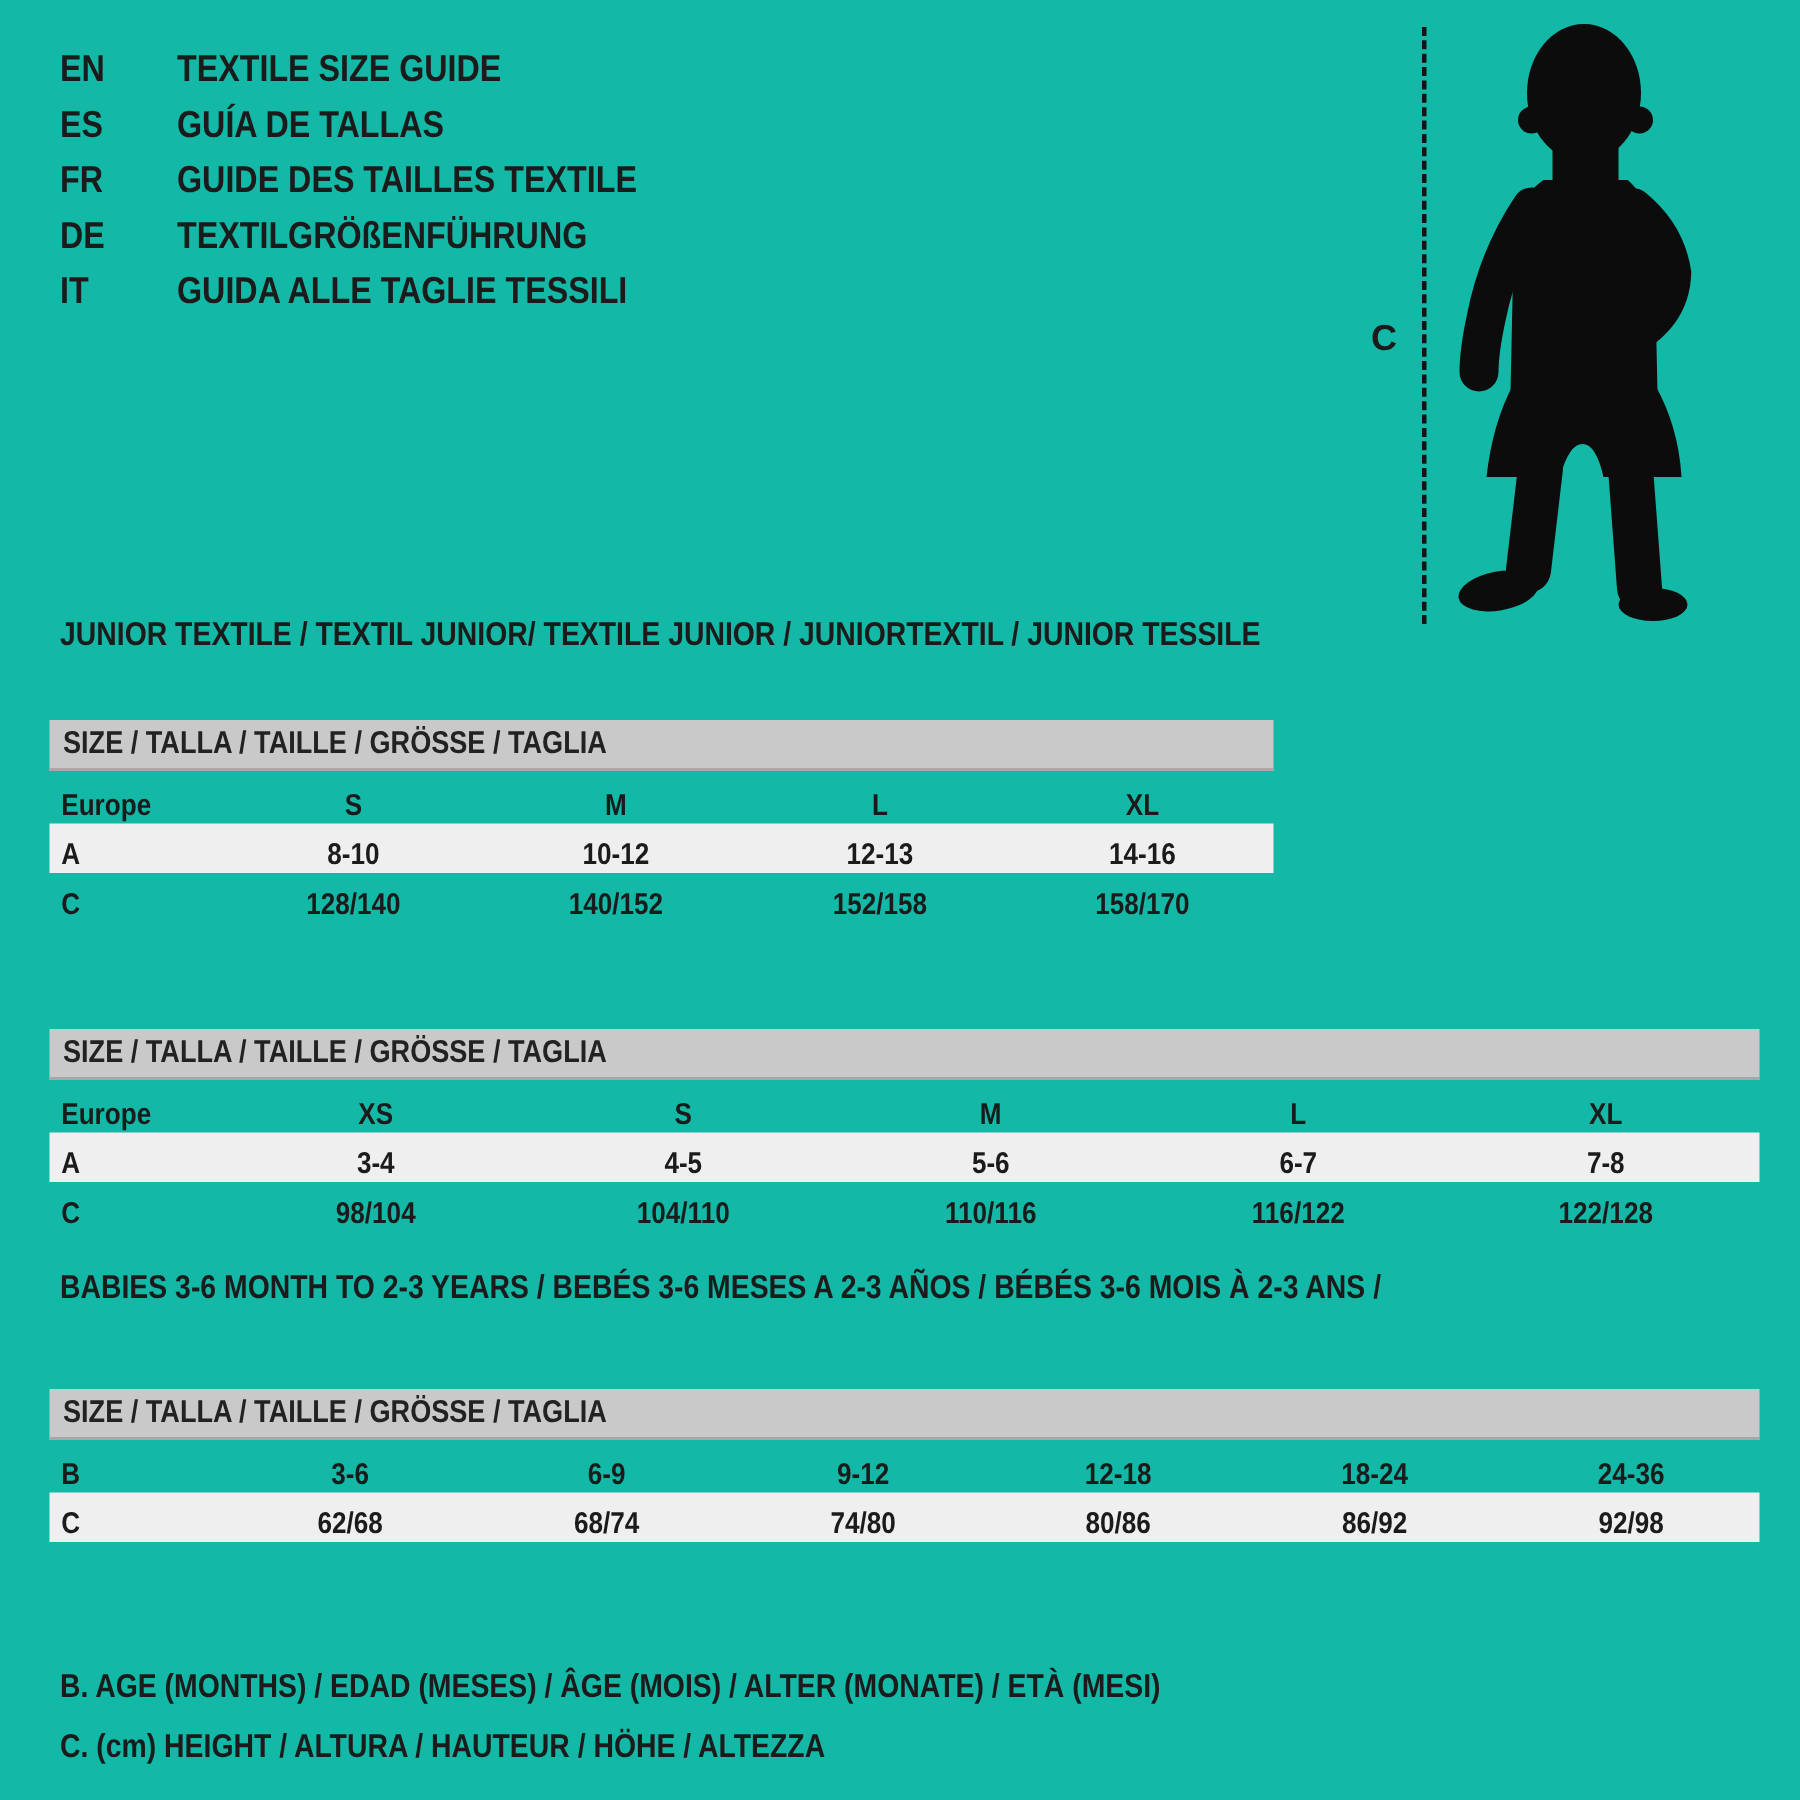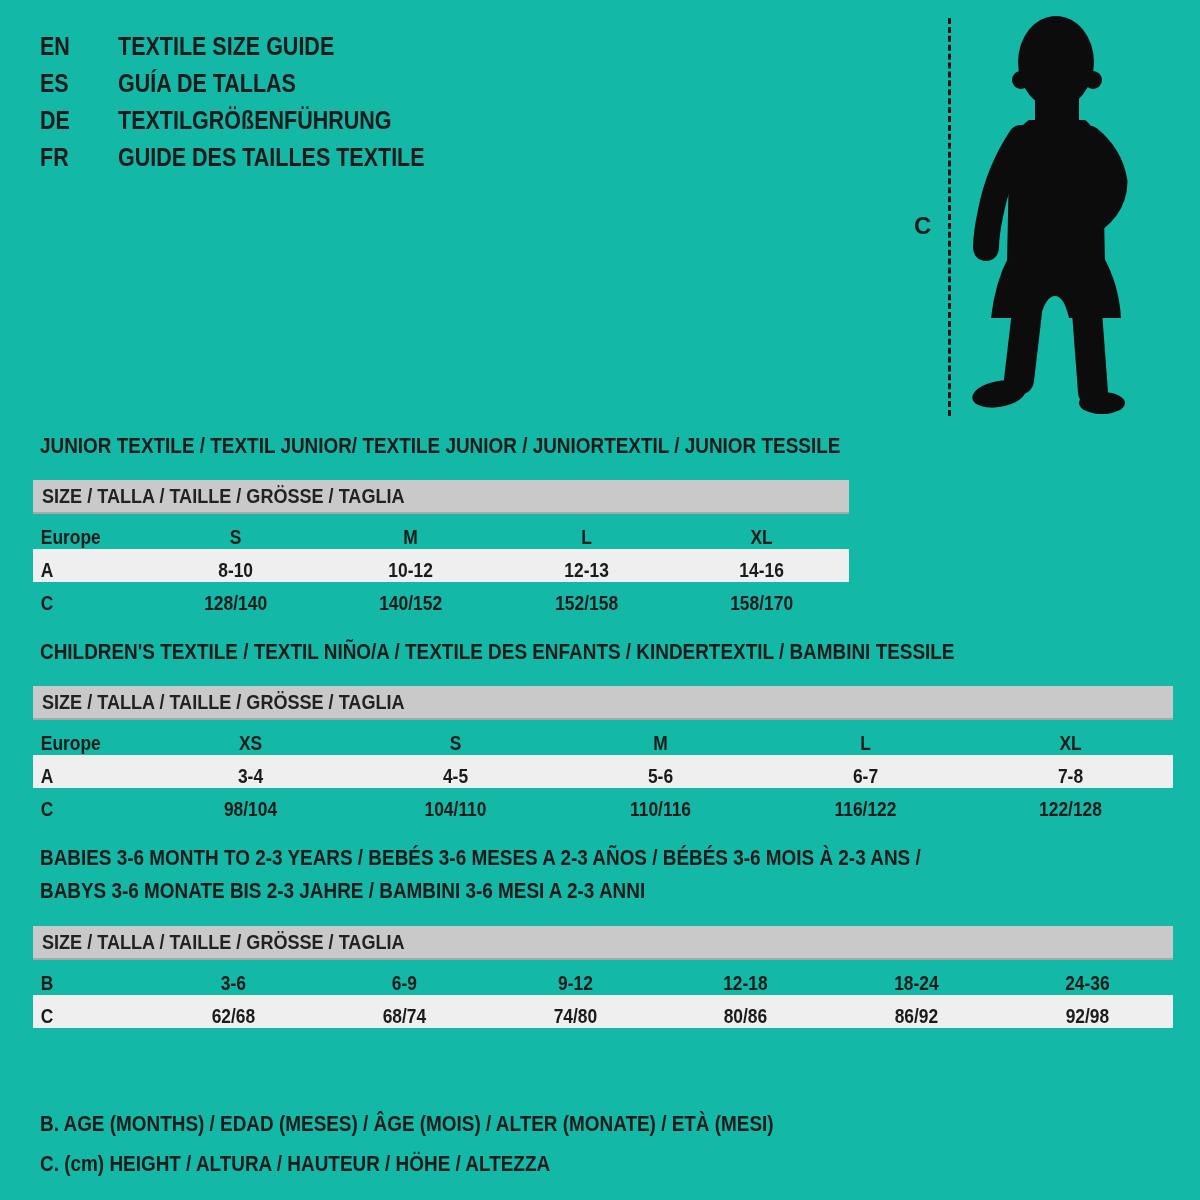--- a/index.html
+++ b/index.html
@@ -17,21 +17,21 @@
   .lang-code{width:78px;font-size:25px;}
   .lang-label{font-size:25px;}
 
   
   .measure-line{position:absolute;left:948px;top:18px;height:398px;width:0;border-left:3px dashed #141414;}
   .measure-label{position:absolute;left:914px;top:212px;font-size:24px;}
   .silhouette{position:absolute;left:968px;top:16px;}
 
   
   .section-title,.legend-line{position:absolute;left:40px;font-size:22px;line-height:24px;white-space:nowrap;}
-  .t-title-1{top:434px;}
+  .t-title-1{top:411px;}
   .t-title-2{top:640px;}
   .t-title-3a{top:846px;}
   .t-title-3b{top:879px;}
   .legend-a{top:1072px;}
   .legend-b{top:1112px;}
   .legend-c{top:1152px;}
 
   
   .stable{position:absolute;left:33px;}
   .t1{top:480px;width:816px;}
@@ -55,26 +55,30 @@
   <div class="lang-list">
     <div class="lang-row">
       <span class="lang-code cl">EN</span>
       <span class="lang-label cl">TEXTILE SIZE GUIDE</span>
     </div>
     <div class="lang-row">
       <span class="lang-code cl">ES</span>
       <span class="lang-label cl">GUÍA DE TALLAS</span>
     </div>
     <div class="lang-row">
+      <span class="lang-code cl">FR</span>
+      <span class="lang-label cl">GUIDE DES TAILLES TEXTILE</span>
+    </div>
+    <div class="lang-row">
       <span class="lang-code cl">DE</span>
       <span class="lang-label cl">TEXTILGRÖßENFÜHRUNG</span>
     </div>
     <div class="lang-row">
-      <span class="lang-code cl">FR</span>
-      <span class="lang-label cl">GUIDE DES TAILLES TEXTILE</span>
+      <span class="lang-code cl">IT</span>
+      <span class="lang-label cl">GUIDA ALLE TAGLIE TESSILI</span>
     </div>
   </div>
 
   <div class="measure-line"></div>
   <span class="measure-label">C</span>
   <svg class="silhouette" width="162" height="400" viewBox="0 0 160 400" aria-hidden="true">
     <g fill="#0c0c0c" stroke="none">
       <ellipse cx="87" cy="46" rx="38" ry="46"></ellipse>
       <circle cx="52" cy="64" r="9"></circle>
       <circle cx="124" cy="64" r="9"></circle>
@@ -113,23 +117,20 @@
     </div>
     <div class="trow">
       <span class="tlabel">C</span>
       <span class="tcell">128/140</span>
       <span class="tcell">140/152</span>
       <span class="tcell">152/158</span>
       <span class="tcell">158/170</span>
     </div>
   </div>
 
-  <div class="section-title t-title-2">
-    <span class="cl">CHILDREN'S TEXTILE / TEXTIL NIÑO/A / TEXTILE DES ENFANTS / KINDERTEXTIL / BAMBINI TESSILE</span>
-  </div>
   <div class="stable t2">
     <div class="thead">
       <span class="cl">SIZE / TALLA / TAILLE / GRÖSSE / TAGLIA</span>
     </div>
     <div class="trow">
       <span class="tlabel">Europe</span>
       <span class="tcell">XS</span>
       <span class="tcell">S</span>
       <span class="tcell">M</span>
       <span class="tcell">L</span>
@@ -148,23 +149,20 @@
       <span class="tcell">98/104</span>
       <span class="tcell">104/110</span>
       <span class="tcell">110/116</span>
       <span class="tcell">116/122</span>
       <span class="tcell">122/128</span>
     </div>
   </div>
 
   <div class="section-title t-title-3a">
     <span class="cl">BABIES 3-6 MONTH TO 2-3 YEARS / BEBÉS 3-6 MESES A 2-3 AÑOS / BÉBÉS 3-6 MOIS À 2-3 ANS /</span>
-  </div>
-  <div class="section-title t-title-3b">
-    <span class="cl">BABYS 3-6 MONATE BIS 2-3 JAHRE / BAMBINI 3-6 MESI A 2-3 ANNI</span>
   </div>
   <div class="stable t3">
     <div class="thead">
       <span class="cl">SIZE / TALLA / TAILLE / GRÖSSE / TAGLIA</span>
     </div>
     <div class="trow">
       <span class="tlabel">B</span>
       <span class="tcell">3-6</span>
       <span class="tcell">6-9</span>
       <span class="tcell">9-12</span>

